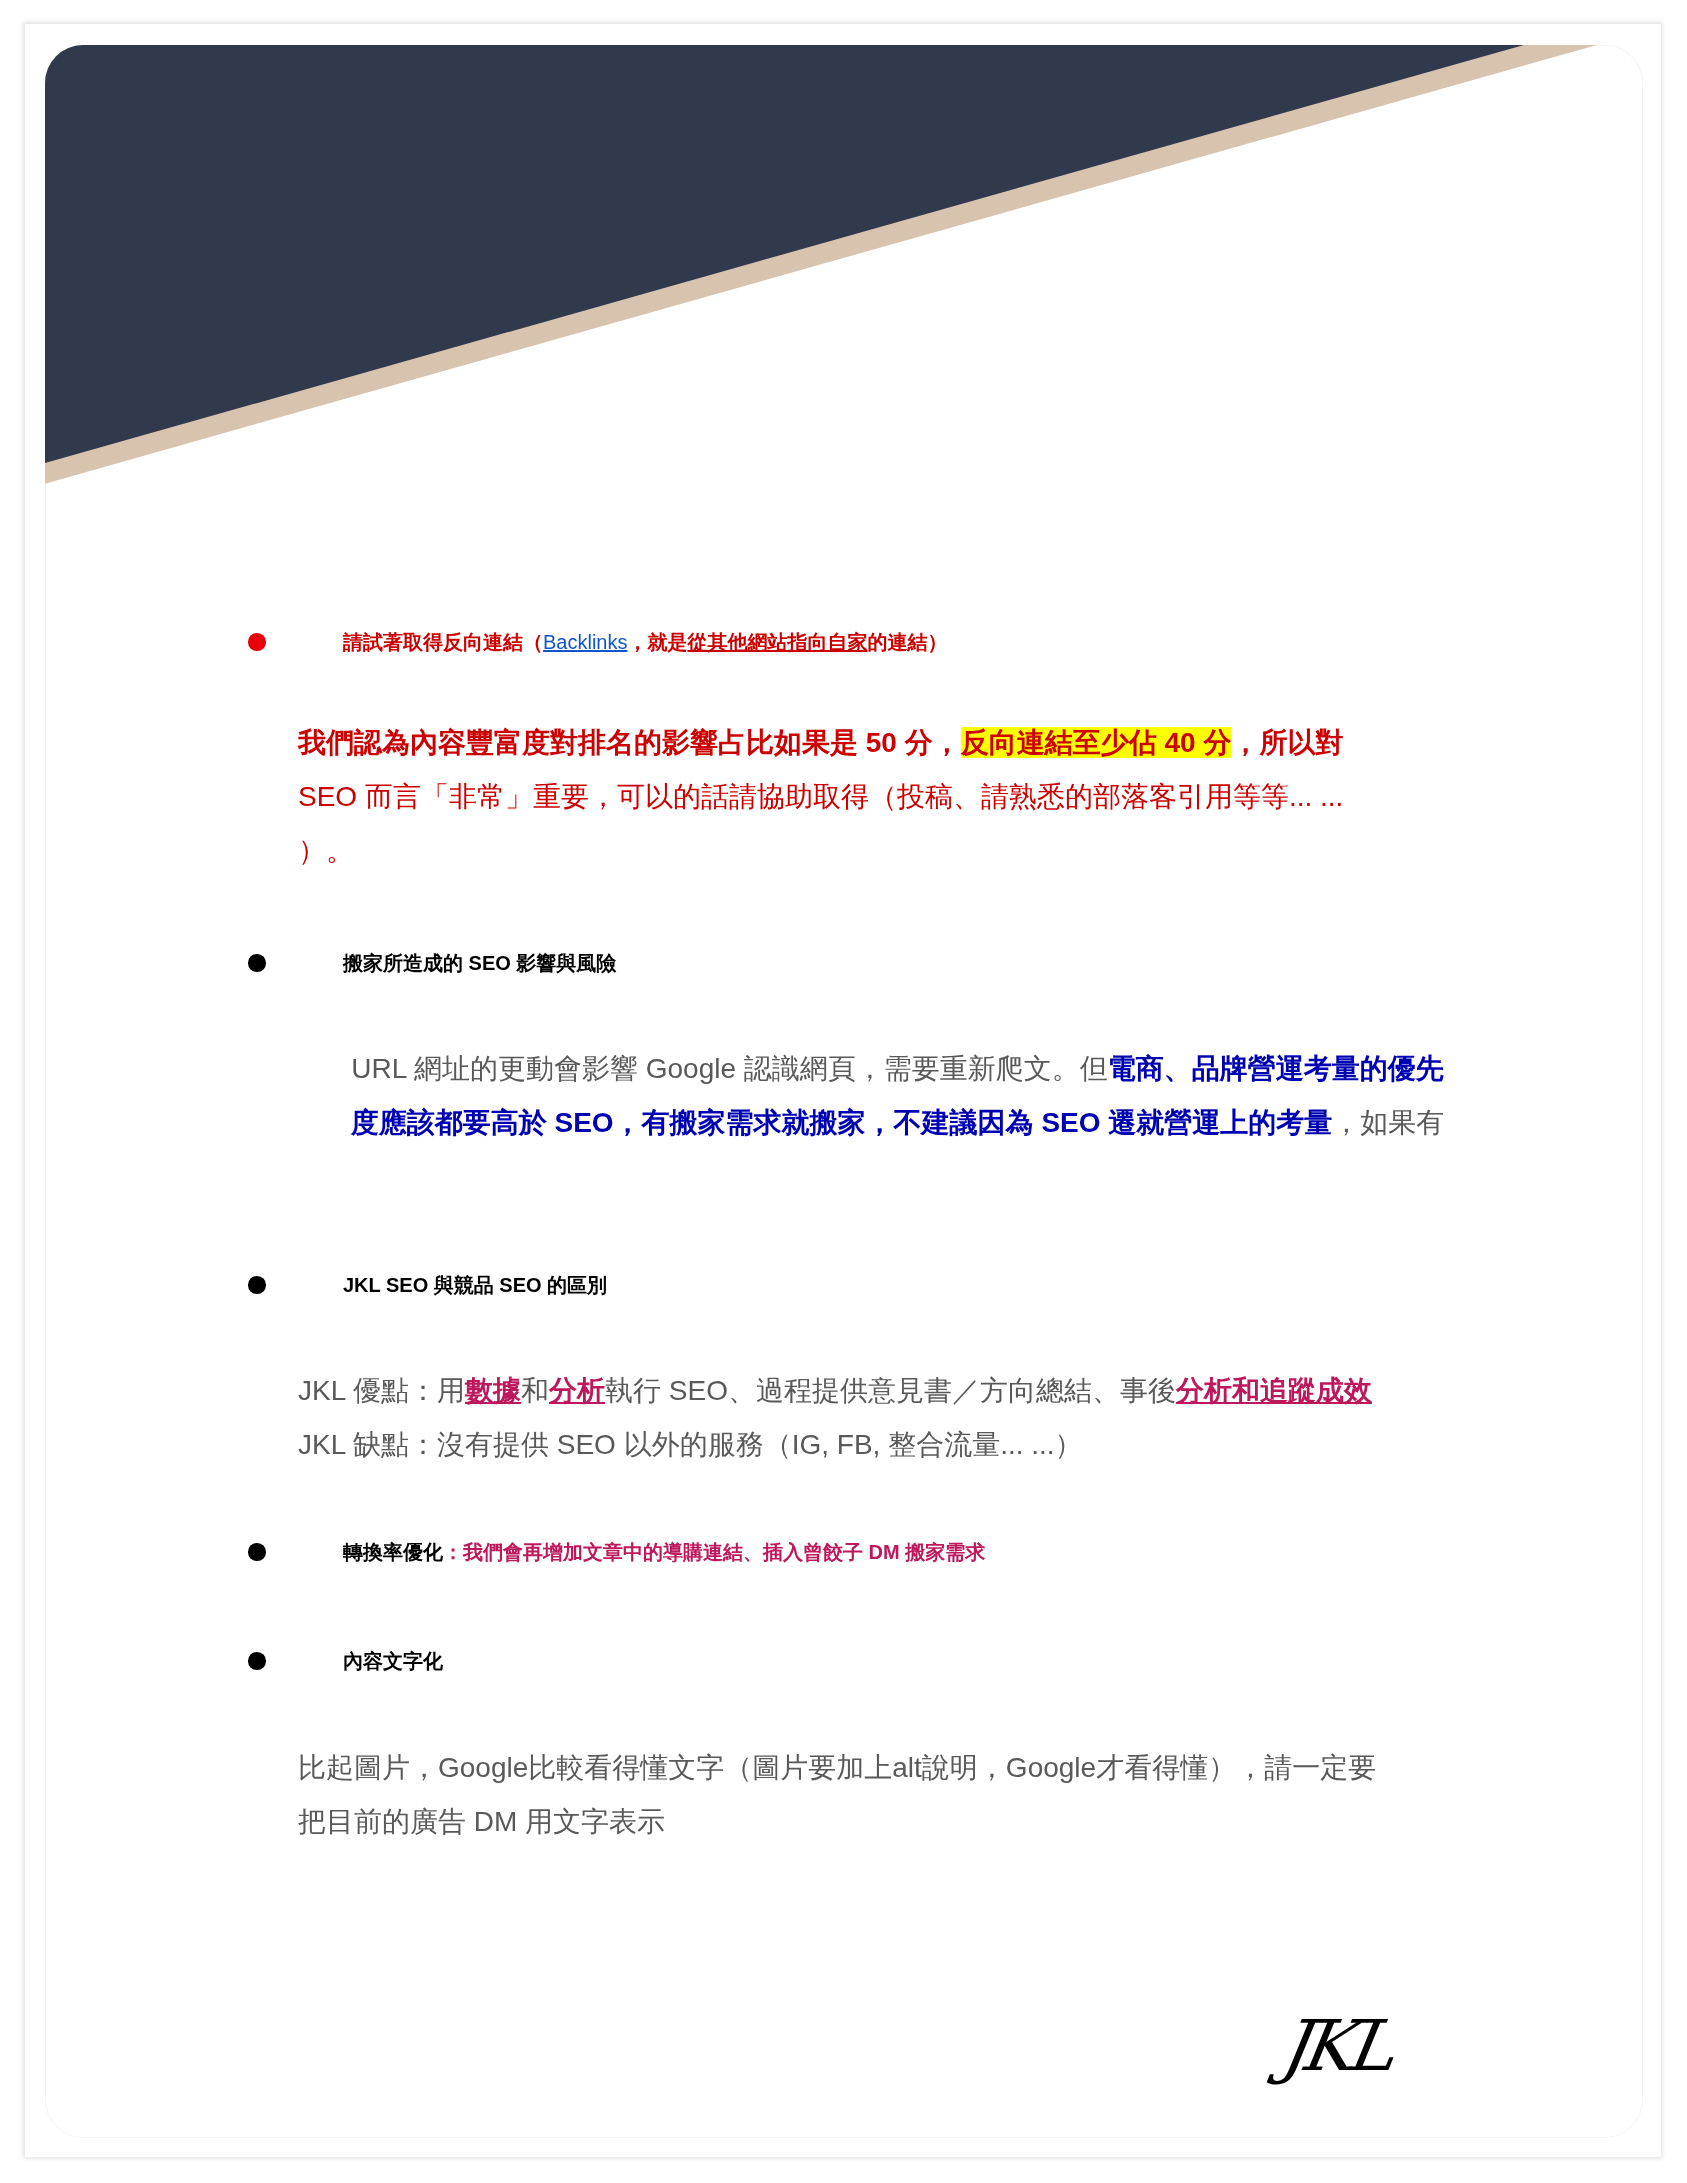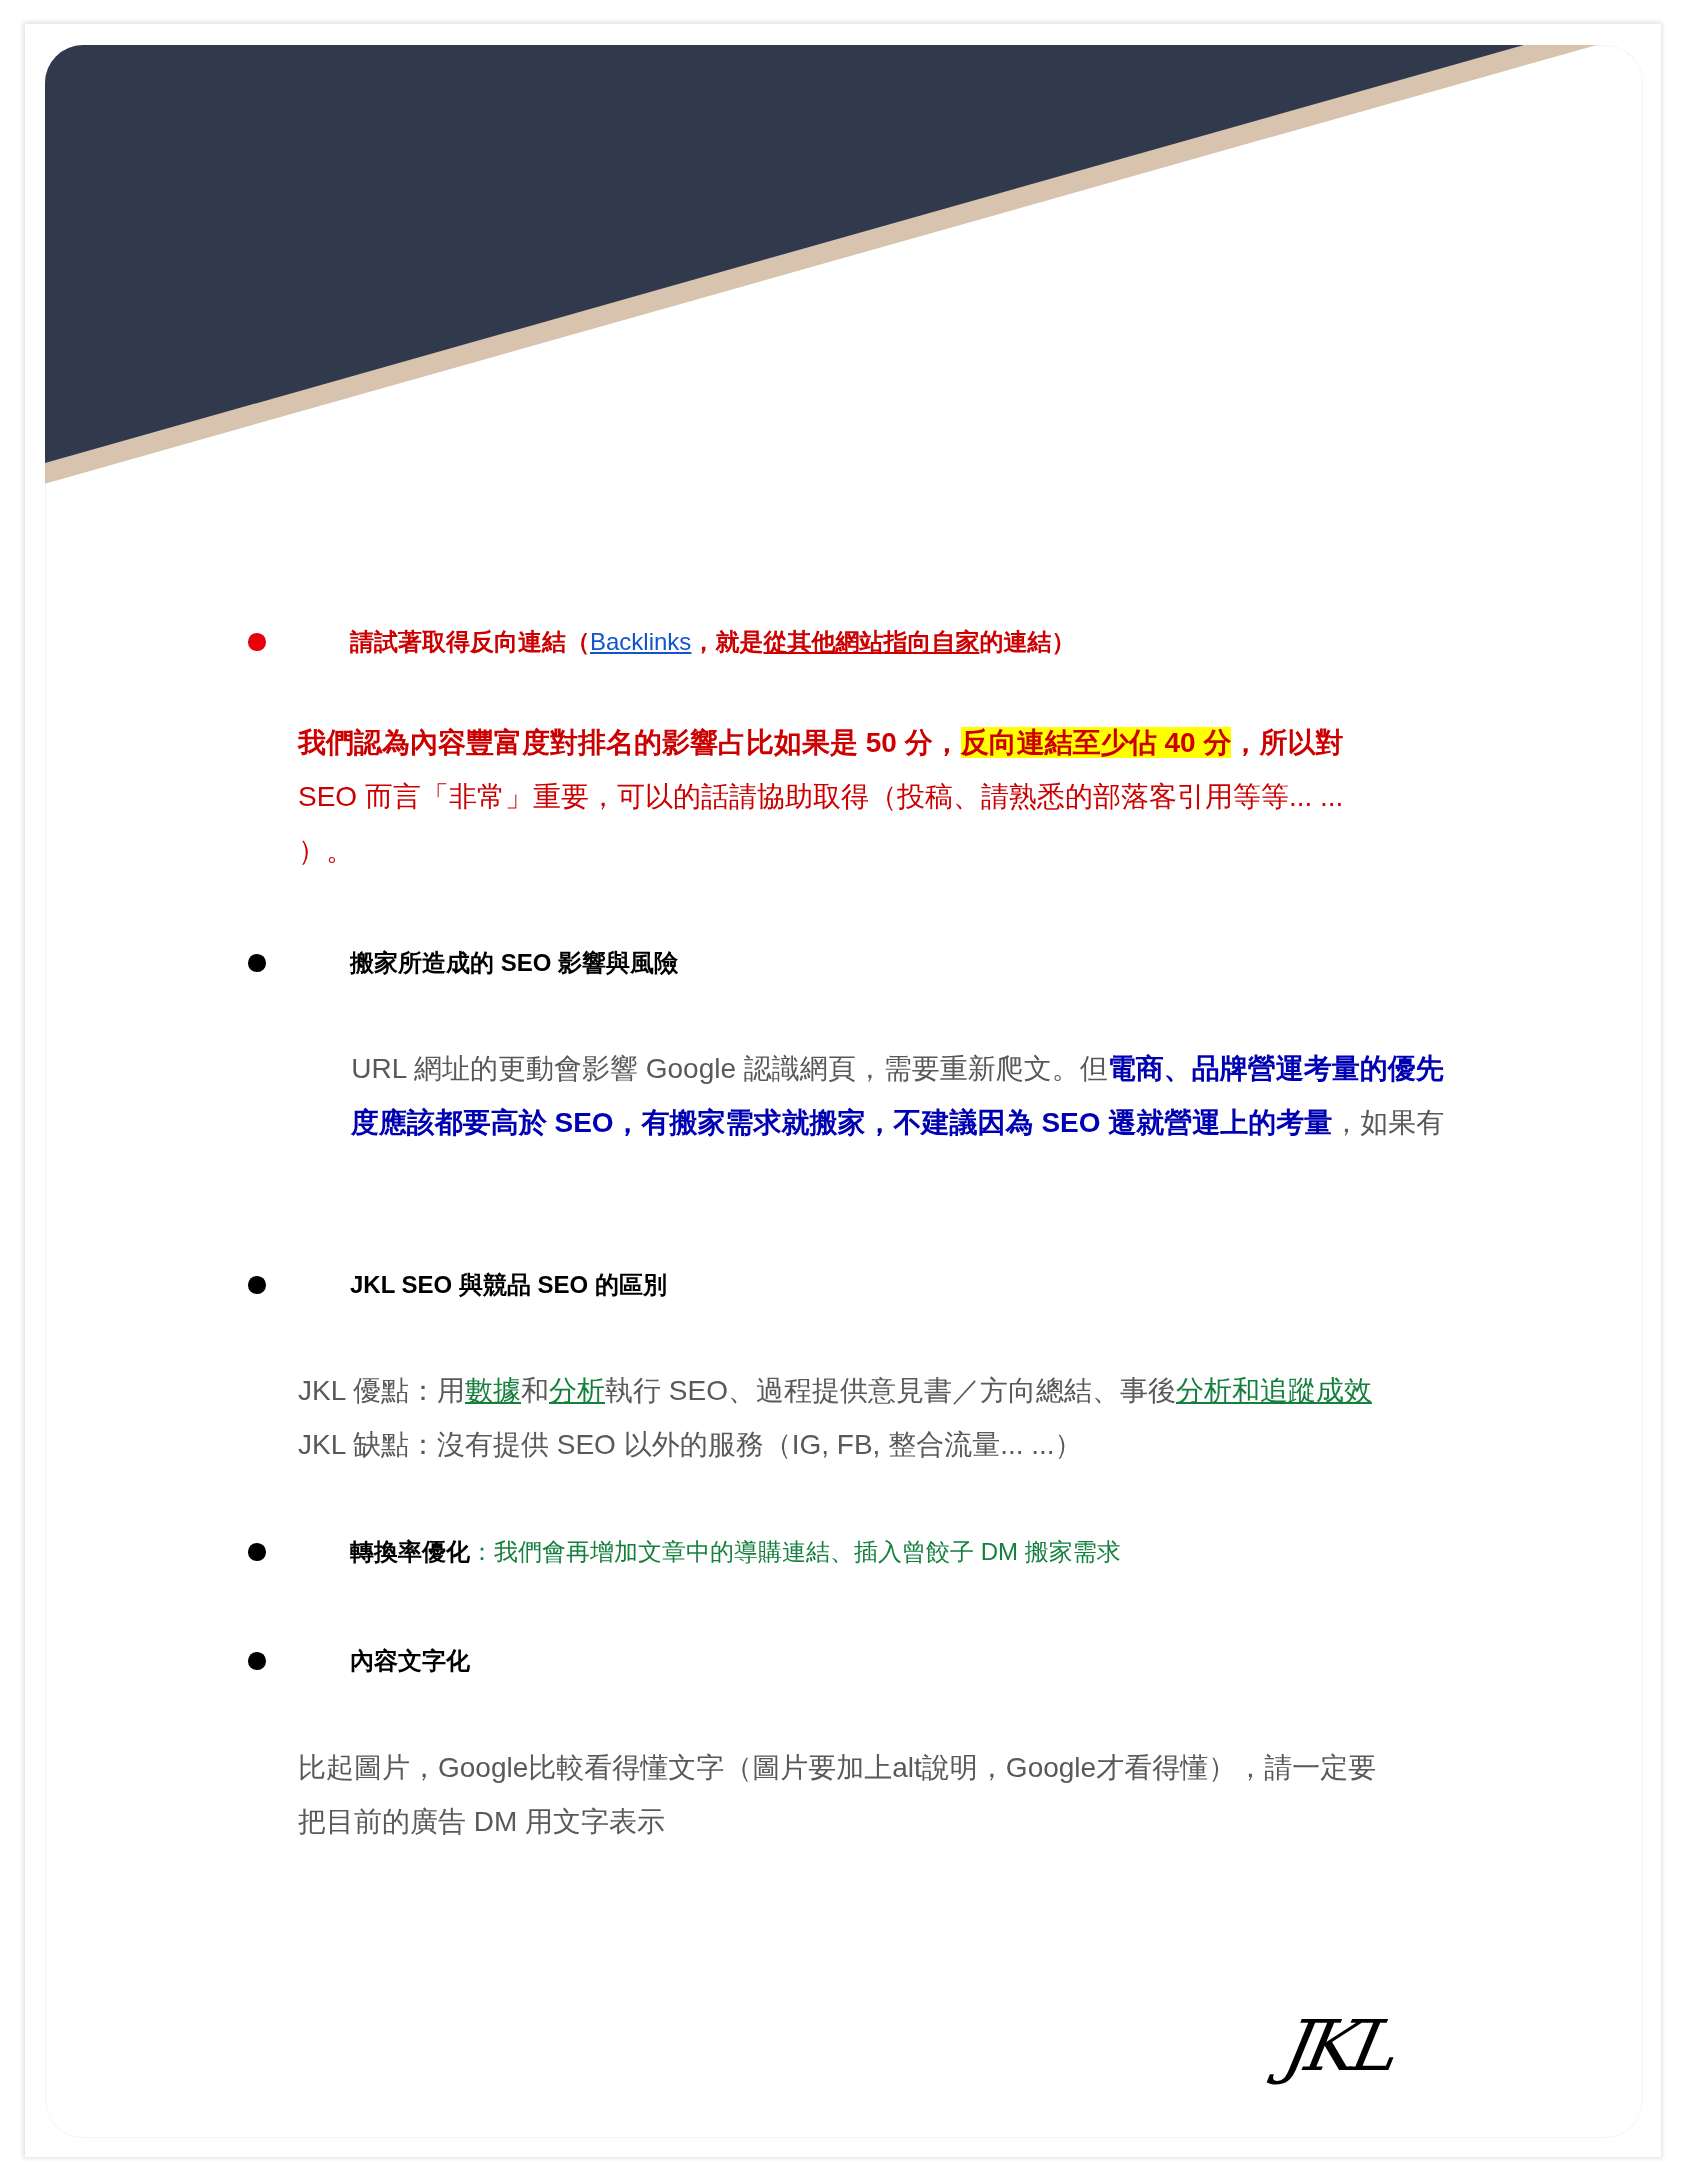--- a/index.html
+++ b/index.html
@@ -8,30 +8,30 @@
   .page-frame { position:absolute; left:25.4px; top:24px; width:1636px; height:2133px;
                 background:#fff; box-shadow:0 0 4.8px 2.4px rgba(0,0,0,0.13); }
   .card { position:absolute; left:45px; top:45px; width:1598px; height:2093px;
           border-radius:38px; overflow:hidden; background:#fff;
           box-shadow: inset 0 0 0 0.8px #f2f2f2; }
   .banner { position:absolute; left:0; top:0; width:1598px; height:445px; }
   .content { position:absolute; left:0; top:0; width:1687px; }
   .item { position:absolute; left:0; width:1687px; }
   .bullet { position:absolute; left:248px; width:17.5px; height:17.5px; border-radius:50%; background:#000; }
   .bullet.red { background:#e8000b; }
-  .heading { position:absolute; left:310px; font-size:24px; font-weight:bold; line-height:32px; color:#000; white-space:nowrap;padding-left:40px; }
+  .heading { position:absolute; left:303px; font-size:20px; font-weight:bold; line-height:32px; color:#000; white-space:nowrap;padding-left:40px; }
   .para { position:absolute; left:298px; width:1199px; font-size:28px; line-height:54px; color:#595959; }
   .line { display:block; white-space:nowrap; height:54px; }
   .red { color:#cc0000; }
   .blue-bold { color:#0000b3; font-weight:bold; }
   .link { color:#1155cc; text-decoration:underline; font-weight:normal; }
   .ul { text-decoration:underline; }
   .hl { background:#ffff00; }
   .b { font-weight:bold; }
-  .gray-bold { color:#15803d; font-weight:normal;text-align:right; }
+  .gray-bold { color:#be185d; font-weight:bold;text-align:right; }
   .sig { position:absolute; left:1286px; top:2005px; font-family:"DejaVu Serif","Liberation Serif",serif;
          font-style:italic; font-size:70px; color:#000; letter-spacing:-6.4px; transform:skewX(-12deg); }
 </style>
 </head>
 <body>
 
 <div class="page-frame"></div>
 
 <div class="card">
   <svg class="banner" viewBox="0 0 2013 560" preserveAspectRatio="none">

